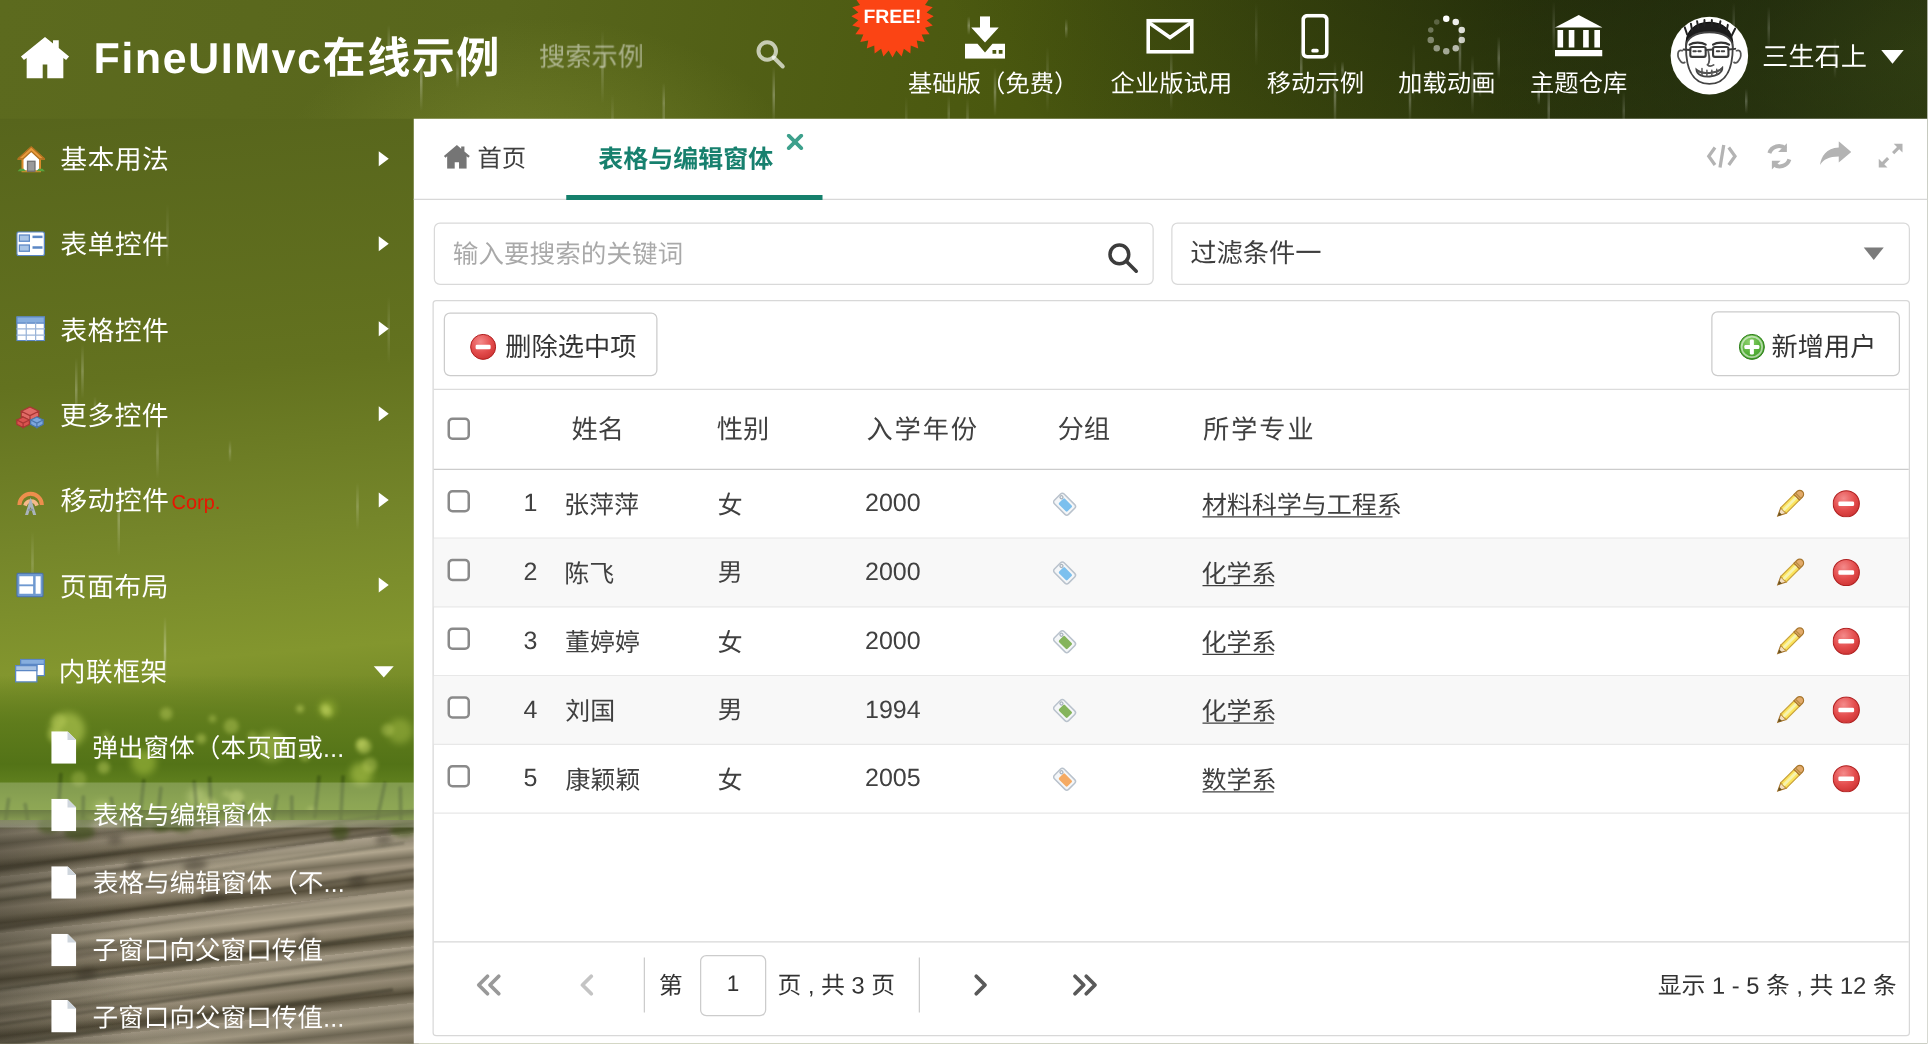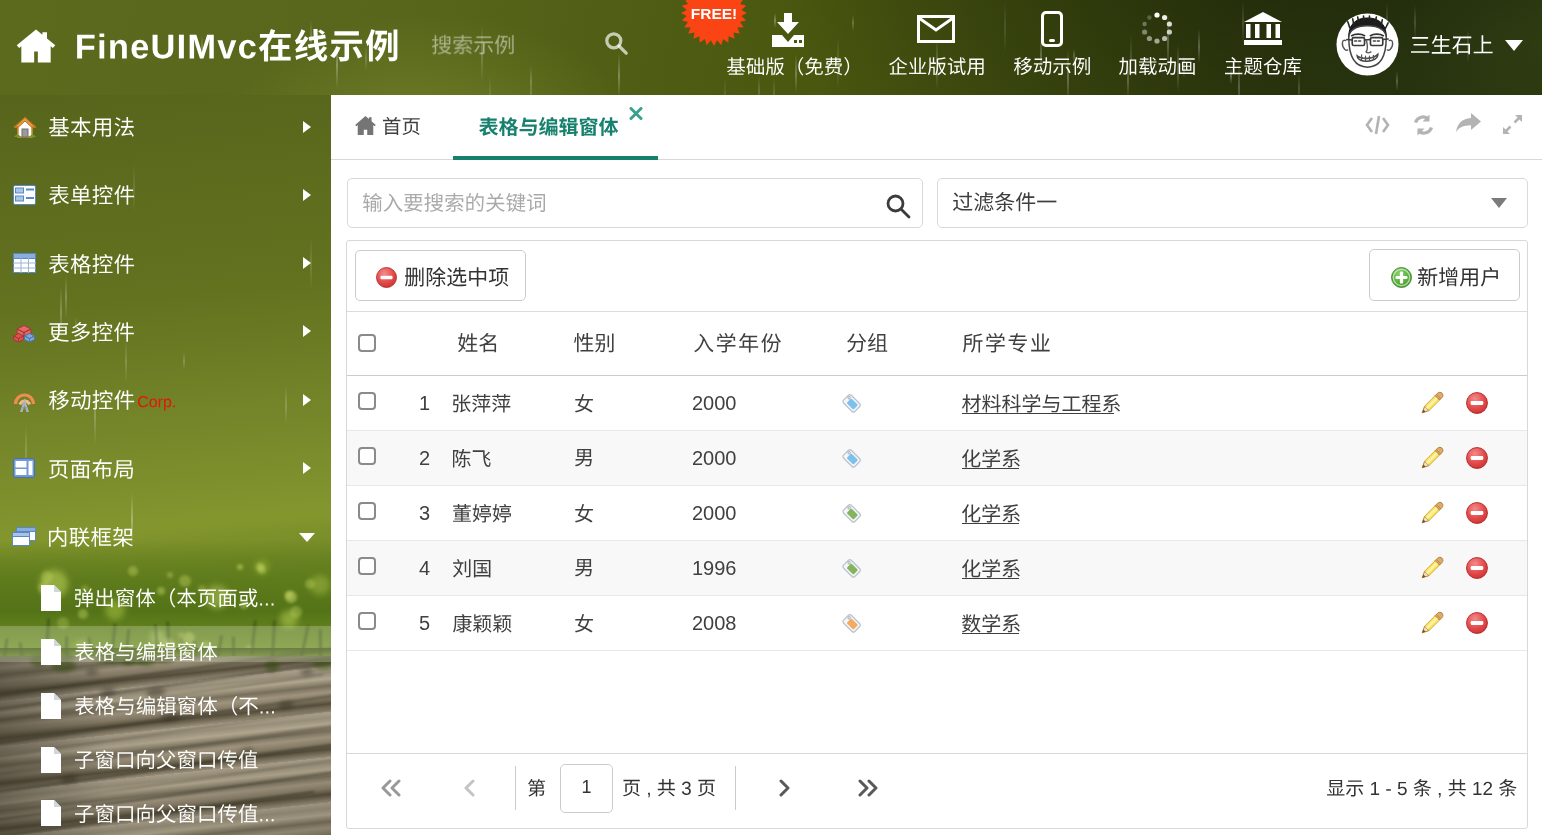--- a/index.html
+++ b/index.html
@@ -1231,21 +1231,21 @@
       </g>
     </g>
   </svg>
 <svg style="position:absolute;left:575px;top:559.3px;overflow:visible" width="16.78" height="17.34" viewBox="43 -787 839 867">
     <g fill="#404040" transform="scale(1,-1)">
       <g transform="translate(0 0)">
         <path d="M227 556H459V448H227ZM534 556H770V448H534ZM227 723H459V616H227ZM534 723H770V616H534ZM72 286V217H401C354 110 258 30 43-15C58-31 77-61 83-80C328-25 433 79 483 217H799C785 79 768 18 746-1C736-10 724-11 702-11C679-11 613-10 548-4C560-23 570-52 571-73C636-76 697-77 729-76C764-73 787-68 809-48C841-16 860 62 879 253C880 263 882 286 882 286H504C511 317 517 349 521 383H848V787H153V383H443C439 349 433 317 425 286Z"></path>
       </g>
     </g>
   </svg>
-<div class="abs" style="left:692px;top:557px;font-size:20px;color:#404040;line-height:22px">1996</div>
+<div class="abs" style="left:692px;top:557px;font-size:20px;color:#404040;line-height:22px">1994</div>
 <svg class="abs" style="left:840px;top:556px" width="24" height="24" viewBox="0 0 24 24">
     <g transform="rotate(45 12 12)">
       <rect x="4" y="7" width="16" height="11" rx="2" fill="#f4f6f8" stroke="#b9c2cc" stroke-width="1.2"></rect>
       <rect x="8.2" y="9.2" width="9.5" height="6.6" rx="1" fill="#85b45c"></rect>
       <circle cx="6.3" cy="10.3" r="1.2" fill="none" stroke="#aab4be" stroke-width="1"></circle>
     </g>
   </svg>
 <svg style="position:absolute;left:962px;top:558.7px;overflow:visible" width="57.88" height="18.58" viewBox="42 -849 2894 929">
     <g fill="#3f3f3f" transform="scale(1,-1)">
       <g transform="translate(0 0)">
@@ -1289,21 +1289,21 @@
       </g>
     </g>
   </svg>
 <svg style="position:absolute;left:575px;top:613.7px;overflow:visible" width="17.96" height="18.58" viewBox="46 -850 898 929">
     <g fill="#404040" transform="scale(1,-1)">
       <g transform="translate(0 0)">
         <path d="M669 521C638 389 591 286 518 208C444 242 367 275 291 305C322 367 356 442 389 521ZM177 270C272 234 366 193 455 151C358 77 227 31 46 5C63-15 80-47 88-71C288-37 432 20 537 111C665 46 779-20 861-79L923-12C840 45 724 109 596 171C672 260 721 375 753 521H944V601H421C452 682 480 764 500 839L419 850C398 773 368 687 334 601H60V521H300C259 426 216 337 177 270Z"></path>
       </g>
     </g>
   </svg>
-<div class="abs" style="left:692px;top:612px;font-size:20px;color:#404040;line-height:22px">2008</div>
+<div class="abs" style="left:692px;top:612px;font-size:20px;color:#404040;line-height:22px">2005</div>
 <svg class="abs" style="left:840px;top:611px" width="24" height="24" viewBox="0 0 24 24">
     <g transform="rotate(45 12 12)">
       <rect x="4" y="7" width="16" height="11" rx="2" fill="#f4f6f8" stroke="#b9c2cc" stroke-width="1.2"></rect>
       <rect x="8.2" y="9.2" width="9.5" height="6.6" rx="1" fill="#f5aa62"></rect>
       <circle cx="6.3" cy="10.3" r="1.2" fill="none" stroke="#aab4be" stroke-width="1"></circle>
     </g>
   </svg>
 <svg style="position:absolute;left:962px;top:613.7px;overflow:visible" width="57.94" height="18.64" viewBox="39 -849 2897 932">
     <g fill="#3f3f3f" transform="scale(1,-1)">
       <g transform="translate(0 0)">

